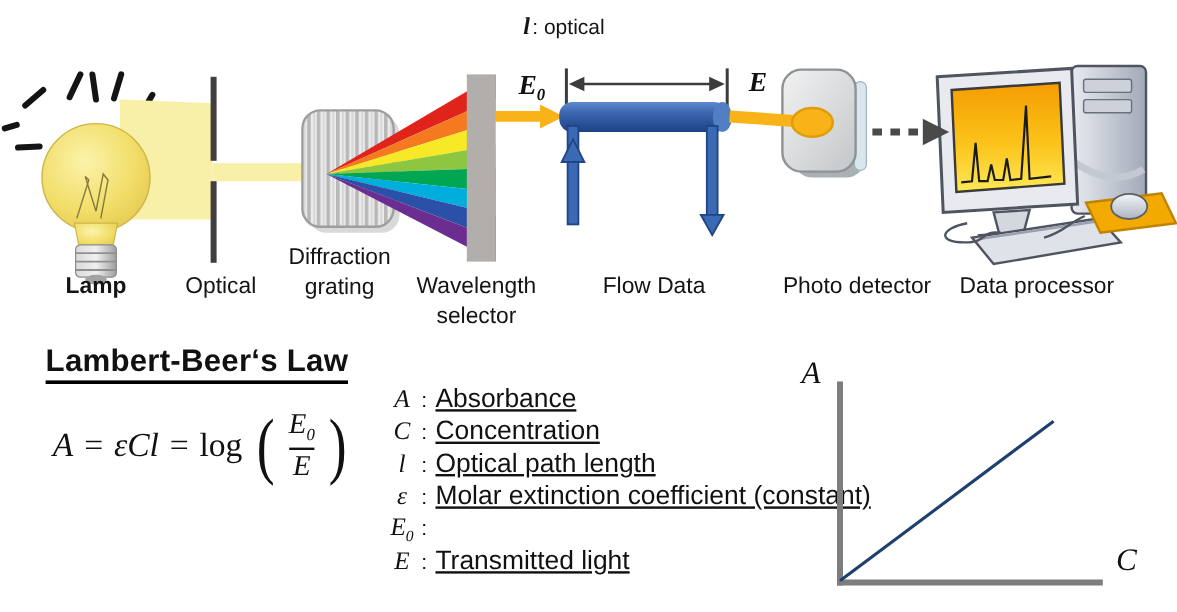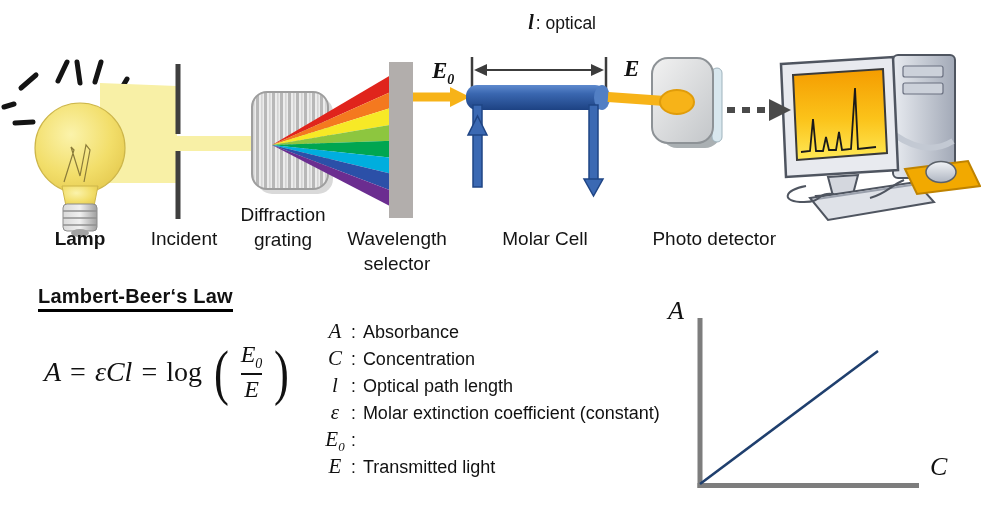--- a/index.html
+++ b/index.html
@@ -4,38 +4,38 @@
 <style>
   html,body{margin:0;padding:0;background:#ffffff;}
   #canvas{position:relative;width:981px;height:510px;background:#ffffff;overflow:hidden;
           font-family:"Liberation Sans",sans-serif;color:#111;}
   svg{position:absolute;left:0;top:0;}
   .abs{position:absolute;}
   .comp-label{position:absolute;text-align:center;font-size:19px;line-height:25px;color:#141414;}
   .serif-bi{font-family:"Liberation Serif","DejaVu Serif",serif;font-style:italic;font-weight:bold;}
   .e-label{position:absolute;font-size:23px;}
   .e-label sub{font-size:14px;}
-  .pl-line{position:absolute;text-align:right;font-size:17.5px;color:#141414;}
+  .pl-line{position:absolute;text-align:left;font-size:17.5px;color:#141414;}
   .pl-sym{font-size:20px;margin-right:2px;}
-  .law-heading{position:absolute;left:38px;top:285px;font-size:20px;font-weight:bold;
+  .law-heading{position:absolute;left:38px;top:285px;font-size:26px;font-weight:bold;
                border-bottom:3px solid #000;padding-bottom:1px;letter-spacing:0.2px;}
   .formula{position:absolute;left:44px;top:336px;display:flex;align-items:center;gap:9px;
            font-family:"Liberation Serif","DejaVu Serif",serif;font-size:28px;color:#111;height:72px;}
   .formula .it{font-style:italic;}
   .formula .paren{font-size:62px;font-weight:400;line-height:0.85;transform:scaleX(0.72);}
   .frac{display:inline-flex;flex-direction:column;align-items:center;font-size:24px;line-height:1.02;}
   .frac .bar{height:2px;background:#111;width:100%;margin:2px 0;}
   .frac sub{font-size:14px;}
   .legend{position:absolute;left:320px;top:319px;display:flex;flex-direction:column;}
   .legend-row{display:flex;align-items:baseline;height:27px;}
   .legend-sym{display:inline-block;min-width:30px;text-align:center;
               font-family:"Liberation Serif","DejaVu Serif",serif;font-style:italic;font-size:21px;}
   .legend-sym sub{font-size:13px;font-style:italic;}
   .legend-sep{margin:0 7px 0 1px;font-size:17.5px;}
-  .legend-desc{font-size:18px;}
+  .legend-desc{font-size:22px;text-decoration:underline;}
   .axis-label{position:absolute;font-family:"Liberation Serif","DejaVu Serif",serif;
               font-style:italic;font-size:26px;}
 </style>
 </head>
 <body>
 
 <div id="canvas">
 
   <svg width="981" height="280" viewBox="0 0 981 280">
     <defs>
@@ -198,35 +198,38 @@
 
   <div class="e-label serif-bi abs" style="left:432px;top:58px;"><span>E</span><sub>0</sub></div>
   <div class="e-label serif-bi abs" style="left:624px;top:56px;"><span>E</span></div>
 
   <div class="pl-line" style="left:436px;top:11px;width:160px;"><span class="pl-sym serif-bi">l</span><span>: optical</span></div>
 
   <div class="comp-label" style="left:30px;top:226px;width:100px;font-weight:bold;">
       <div>Lamp</div>
     </div>
   <div class="comp-label" style="left:134px;top:226px;width:100px;">
-      <div>Incident</div>
+      <div>Optical</div>
     </div>
   <div class="comp-label" style="left:221px;top:202px;width:124px;">
       <div>Diffraction</div>
       <div>grating</div>
     </div>
   <div class="comp-label" style="left:335px;top:226px;width:124px;">
       <div>Wavelength</div>
       <div>selector</div>
     </div>
   <div class="comp-label" style="left:483px;top:226px;width:124px;">
-      <div>Molar Cell</div>
+      <div>Flow Data</div>
     </div>
   <div class="comp-label" style="left:612px;top:226px;width:164px;text-align:right;">
       <div>Photo detector</div>
+    </div>
+  <div class="comp-label" style="left:782px;top:226px;width:164px;">
+      <div>Data processor</div>
     </div>
 
   <div class="law-heading">Lambert-Beer‘s Law</div>
 
   <div class="formula">
     <span class="it">A</span>
     <span>=</span>
     <span class="it">εCl</span>
     <span>=</span>
     <span>log</span>

